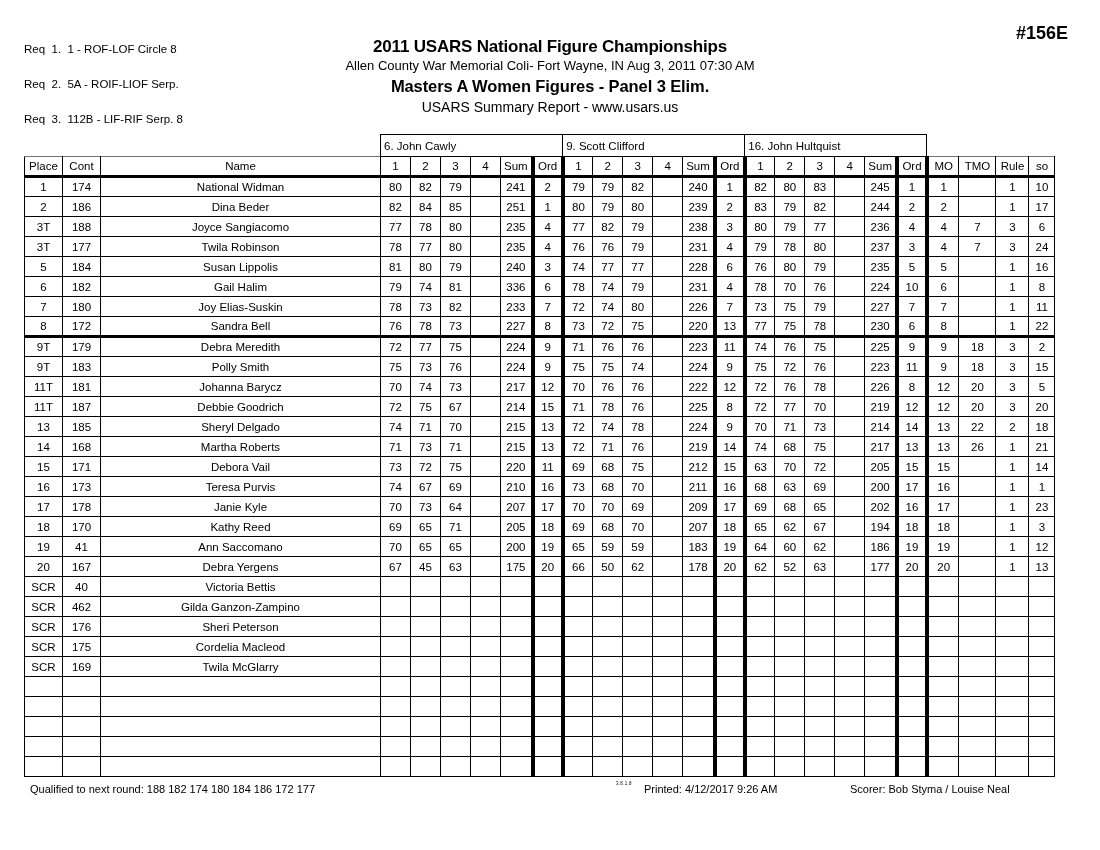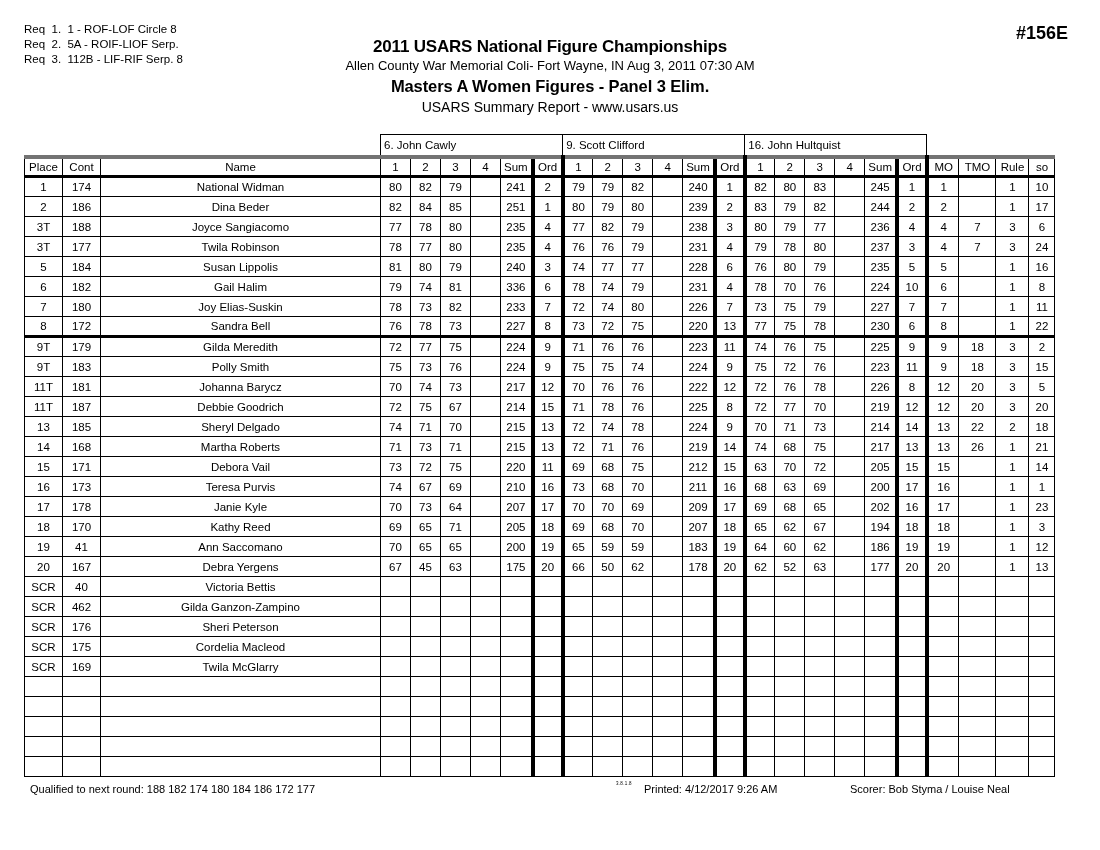--- a/index.html
+++ b/index.html
@@ -5,21 +5,21 @@
   html,body{margin:0;padding:0;}
   body{
     width:1100px;height:850px;background:#ffffff;
     font-family:"Liberation Sans","DejaVu Sans",sans-serif;
     color:#000;overflow:hidden;
   }
   .page{position:relative;width:1100px;height:850px;}
 
   
   .reqs{position:absolute;left:24px;top:22px;font-size:11.5px;line-height:15px;}
-  .reqs div{white-space:pre;}
+  .reqs div{white-space:pre;margin-top:20px;}
 
   .titleblock{position:absolute;left:0;top:20px;width:1100px;text-align:center;}
   .t1{font-size:17px;font-weight:bold;letter-spacing:-0.2px;line-height:21px;margin-top:16px;}
   .t2{font-size:13px;line-height:18px;}
   .t3{font-size:16.5px;font-weight:bold;line-height:22px;letter-spacing:-0.1px;}
   .t4{font-size:14px;line-height:21px;}
 
   .eventno{position:absolute;right:32px;top:23px;font-size:18px;font-weight:bold;}
 
   
@@ -33,21 +33,21 @@
   .jhdr td{height:22px;text-align:left;font-size:11.5px;}
   .nb{border:0 !important;}
 
   .left{text-align:left;padding-left:6px;}
   .b{font-weight:bold;}
 
   
   .thickL{border-left:4px solid #000 !important;}
   .thickR{border-right:4px solid #000 !important;}
   .rowThickBottom td{border-bottom:3px solid #000 !important;}
-  .headRow td{border-top:4px solid #737373;border-bottom:1px solid #000;}
+  .headRow td{border-top:1px solid #737373;border-bottom:1px solid #000;}
 
   
   .footer{position:absolute;left:0;top:783px;width:1100px;font-size:11px;}
   .f-qual{position:absolute;left:30px;top:0;}
   .f-ver{position:absolute;left:616px;top:-2px;font-size:4.5px;letter-spacing:0.3px;}
   .f-print{position:absolute;left:644px;top:0;}
   .f-scorer{position:absolute;left:850px;top:0;}
 </style>
 </head>
 <body>
@@ -351,21 +351,21 @@
           <td>230</td>
           <td class="thickL thickR b">6</td>
           <td>8</td>
           <td></td>
           <td>1</td>
           <td>22</td>
         </tr>
         <tr>
           <td class="left">9T</td>
           <td class="left">179</td>
-          <td class="left">Gilda Meredith</td>
+          <td class="left">Debra Meredith</td>
           <td>72</td>
           <td>77</td>
           <td>75</td>
           <td></td>
           <td>224</td>
           <td class="thickL thickR b">9</td>
           <td>71</td>
           <td>76</td>
           <td>76</td>
           <td></td>

